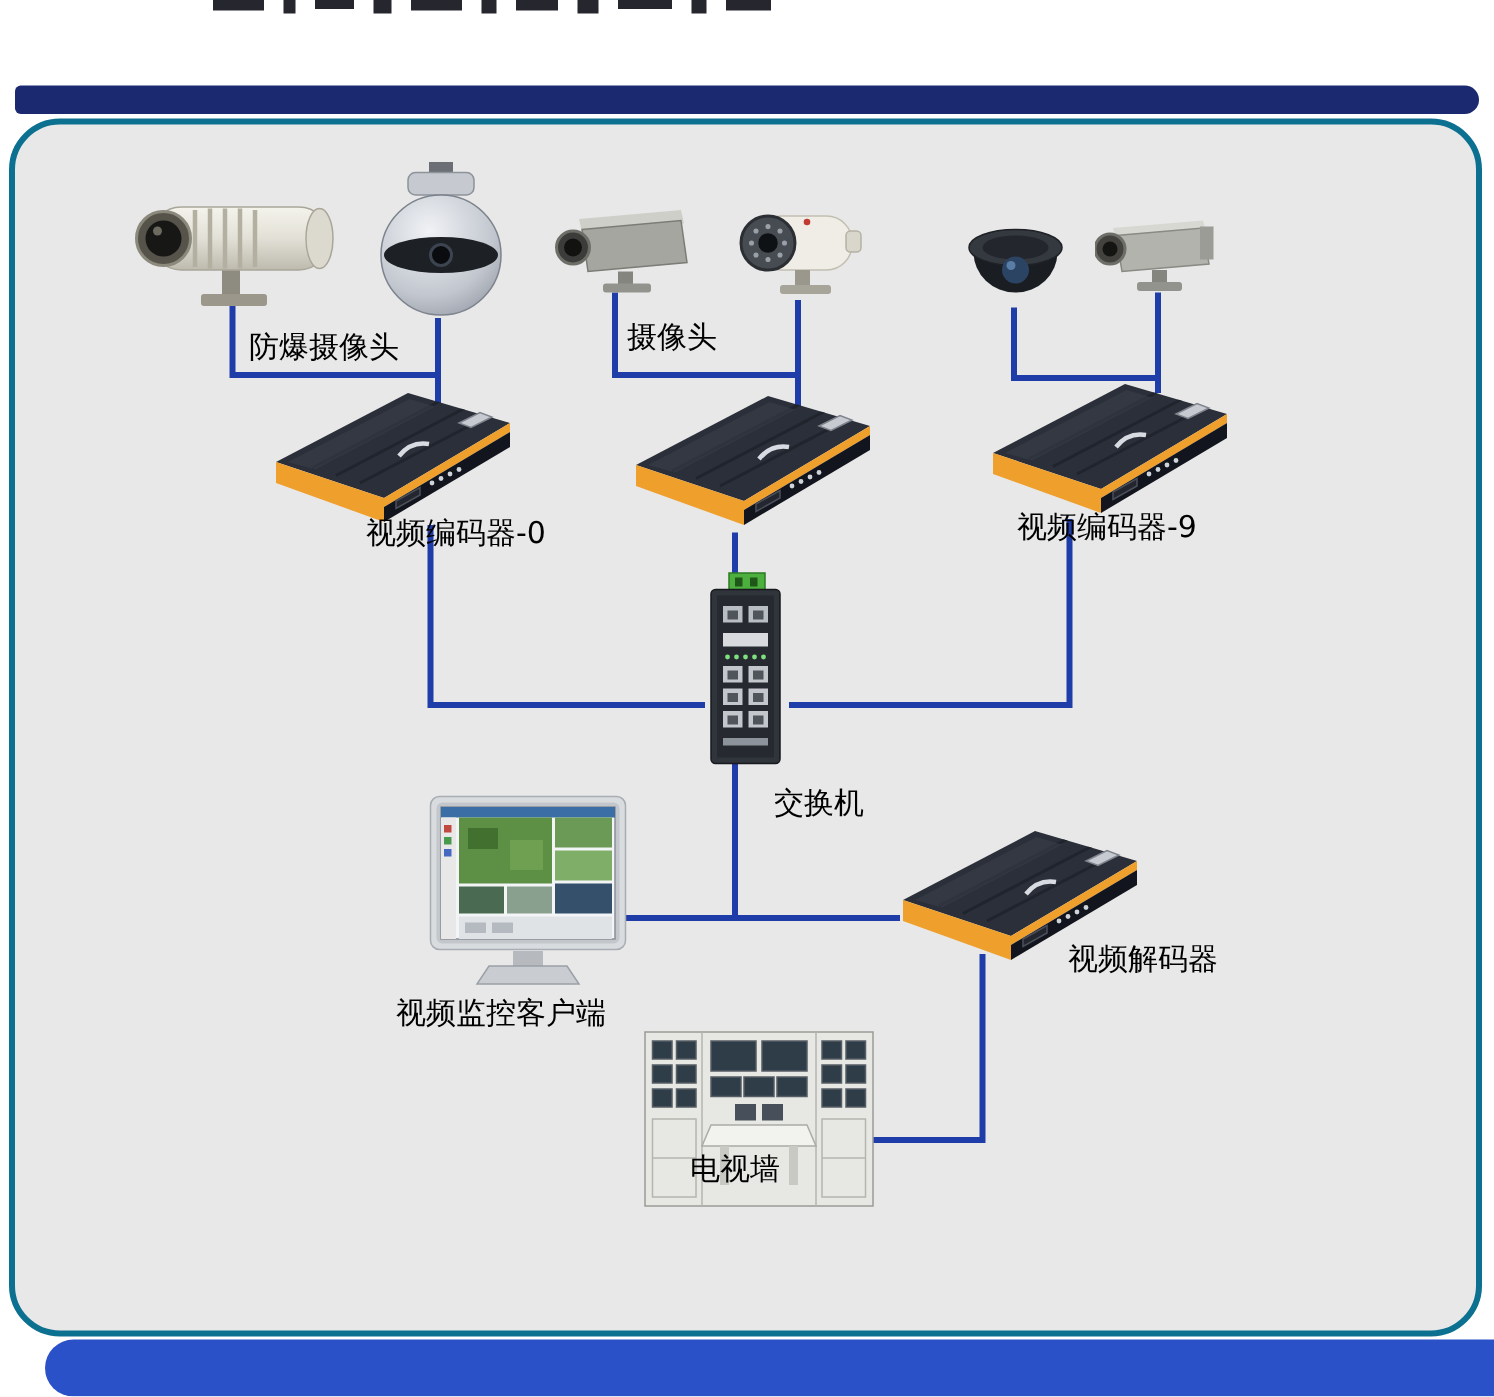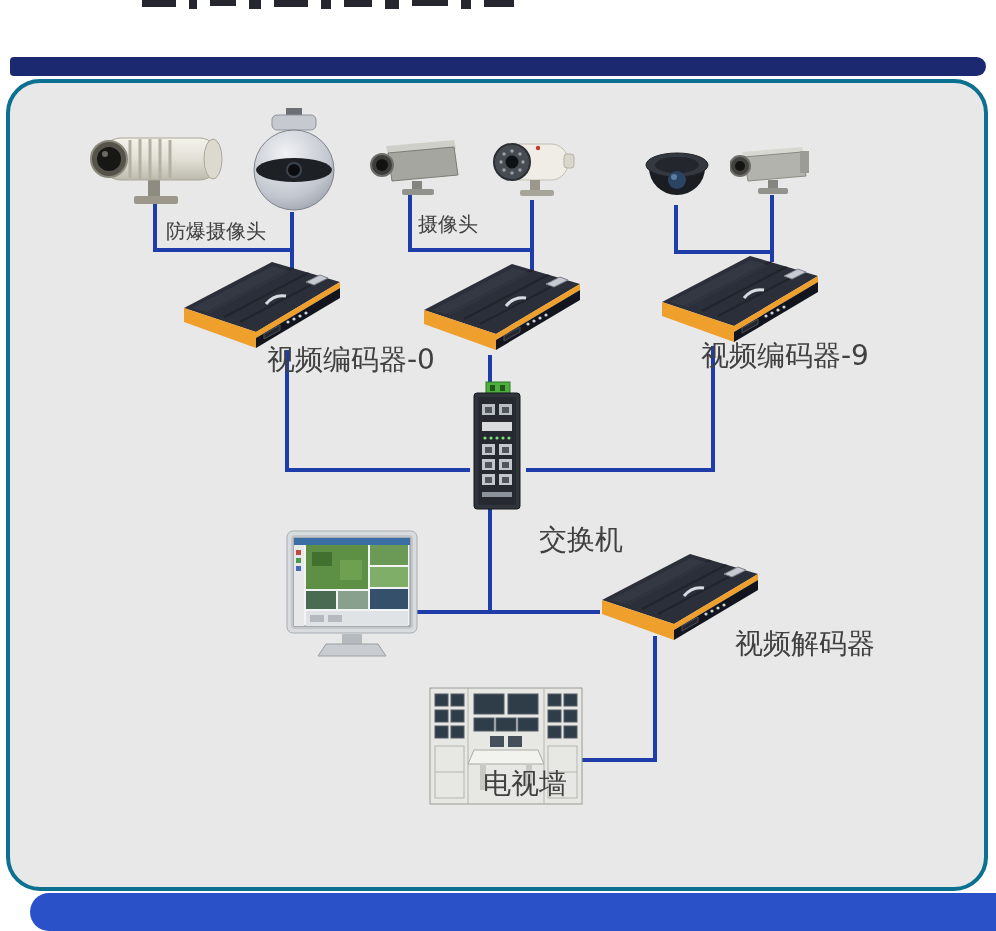--- a/index.html
+++ b/index.html
@@ -5,23 +5,23 @@
   html,body{margin:0;padding:0;background:#ffffff;}
   #stage{position:relative;width:996px;height:931px;background:#ffffff;overflow:hidden;
          font-family:"DejaVu Sans",sans-serif;}
   .abs{position:absolute;}
   #top-bar{left:10px;top:57px;width:976px;height:19px;background:#1b2a70;border-radius:4px 10px 10px 4px;}
   #panel{left:6px;top:79px;width:982px;height:812px;background:#e8e8e8;border:4px solid #0c7090;
          border-radius:34px;box-sizing:border-box;}
   #bottom-bar{left:30px;top:893px;width:966px;height:38px;background:#2b51c8;border-radius:19px 0 0 19px;}
   #frag{left:142px;top:0;height:10px;display:flex;align-items:flex-start;gap:13px;}
   #frag span{display:inline-block;background:#26262e;}
-  .lbl{position:absolute;color:#404040;white-space:nowrap;line-height:1.15;}
+  .lbl{position:absolute;color:#000000;white-space:nowrap;line-height:1.15;}
   .lbl-sm{font-size:20px;}
-  .lbl-lg{font-size:28px;margin-left:23px;}
+  .lbl-lg{font-size:20px;}
   svg{display:block;}
 </style>
 </head>
 <body>
 
 <div id="stage">
 
   <div id="frag" class="abs">
     <span style="width:34px;height:7px"></span>
       <span style="width:8px;height:9px"></span>
@@ -294,16 +294,17 @@
       <line x1="7" y1="86" x2="36" y2="86" stroke="#b5b5b0"></line>
       <line x1="120" y1="86" x2="149" y2="86" stroke="#b5b5b0"></line>
     </svg>
   </div>
 
   <div class="lbl lbl-sm" style="left:166px;top:220px">防爆摄像头</div>
   <div class="lbl lbl-sm" style="left:418px;top:213px">摄像头</div>
   <div class="lbl lbl-lg" style="left:244px;top:344px">视频编码器-0</div>
   <div class="lbl lbl-lg" style="left:678px;top:340px">视频编码器-9</div>
   <div class="lbl lbl-lg" style="left:516px;top:524px">交换机</div>
+  <div class="lbl lbl-lg" style="left:264px;top:664px">视频监控客户端</div>
   <div class="lbl lbl-lg" style="left:712px;top:628px">视频解码器</div>
   <div class="lbl lbl-lg" style="left:460px;top:768px">电视墙</div>
 
 </div>
 
 </body></html>

